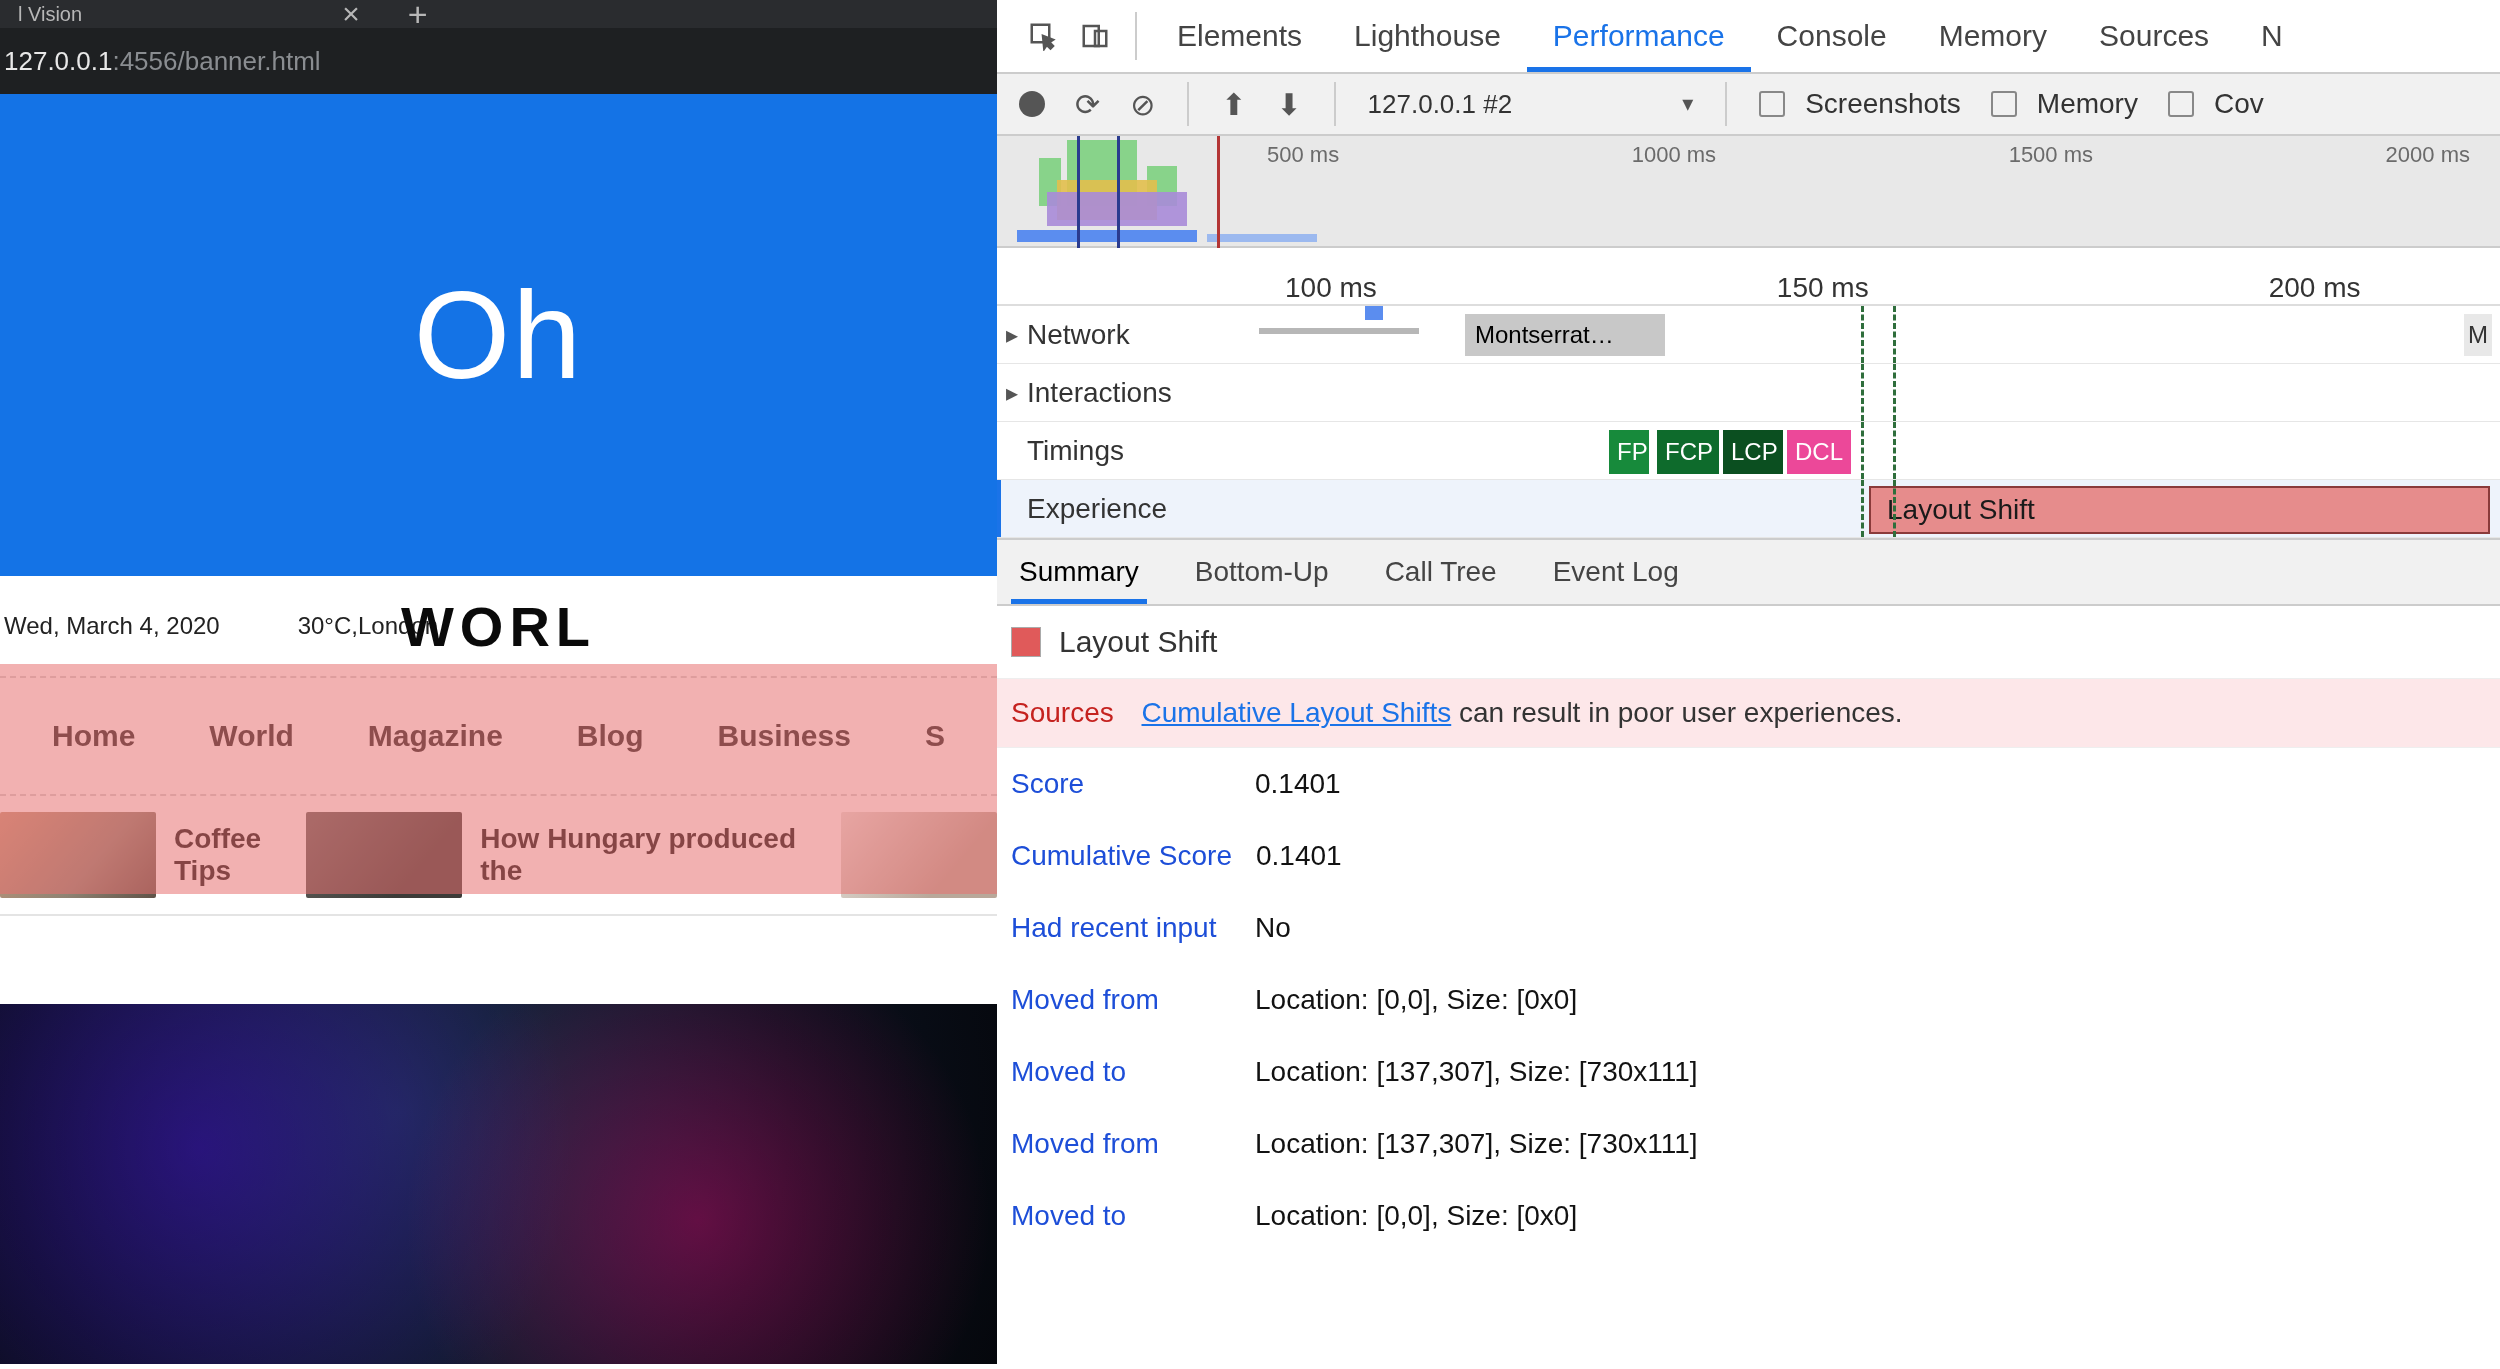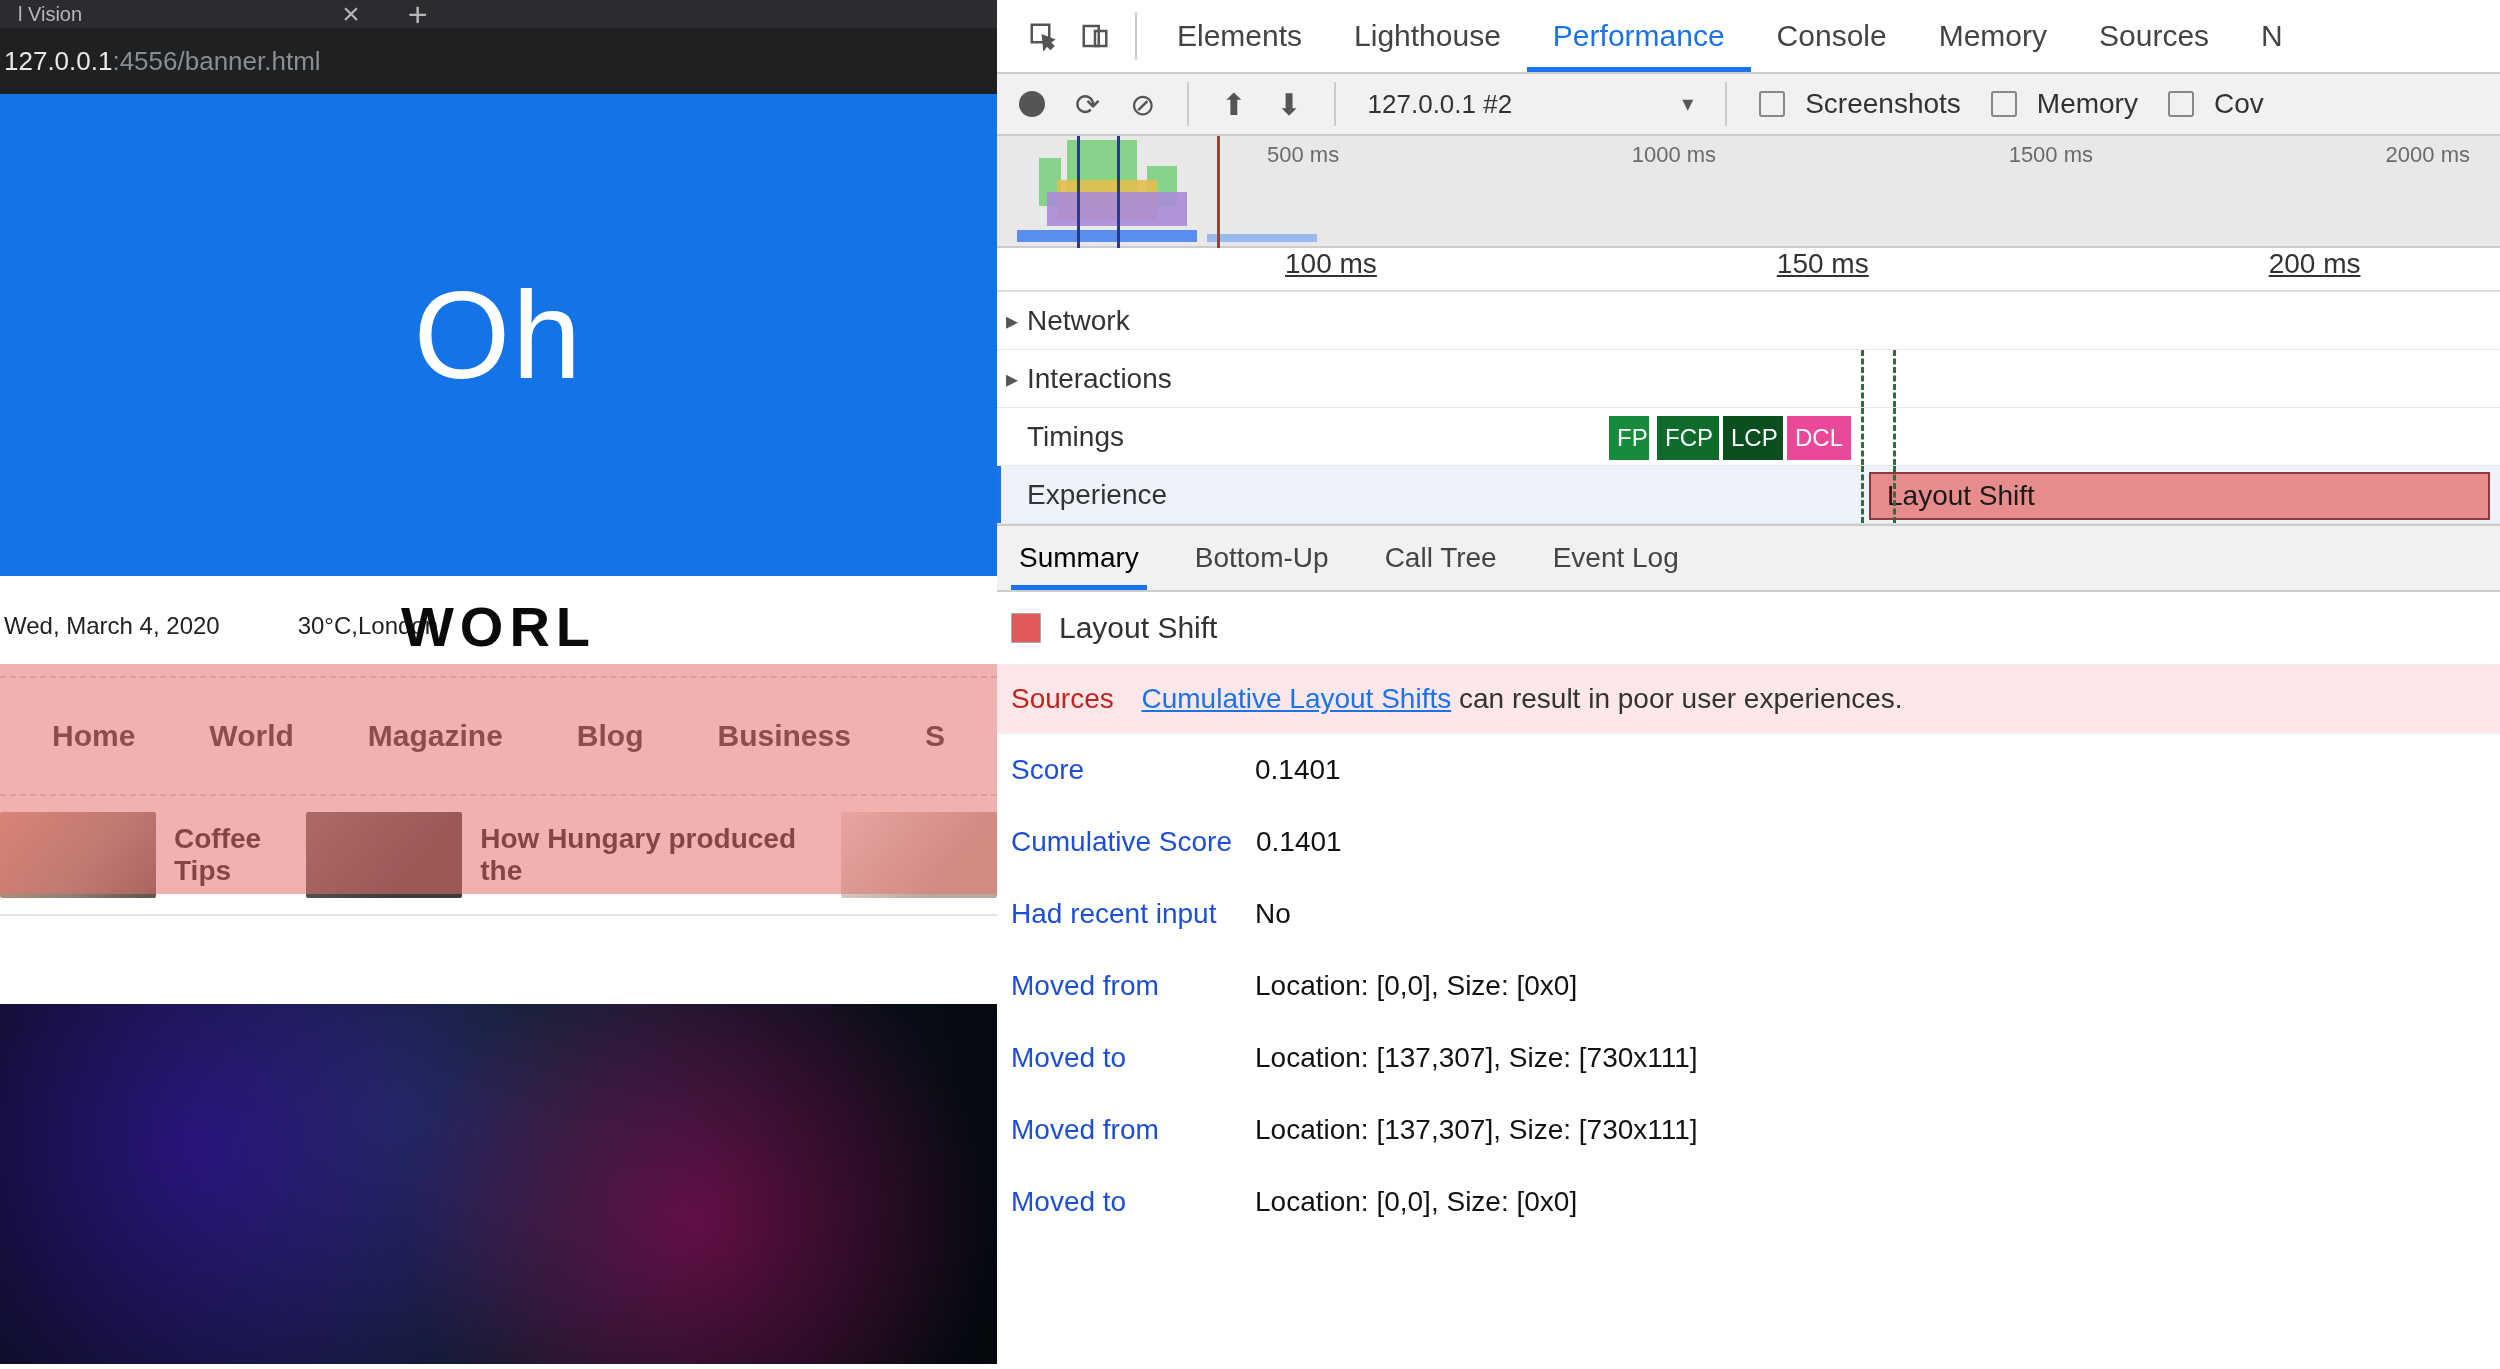--- a/index.html
+++ b/index.html
@@ -60,21 +60,21 @@
 .ov-graph .y1 { position: absolute; left: 40px; top: 44px; width: 100px; height: 40px; background: #e2bf4d; opacity: .9; }
 .ov-graph .p1 { position: absolute; left: 30px; top: 56px; width: 140px; height: 34px; background: #a98bd8; opacity: .9; }
 .ov-graph .blue { position: absolute; left: 0; bottom: 6px; width: 180px; height: 12px; background: #5b8def; }
 .ov-graph .blue2 { position: absolute; left: 190px; bottom: 6px; width: 110px; height: 8px; background: #9cb9ef; }
 .ov-graph .vline { position: absolute; top: 0; bottom: 0; width: 3px; }
 .ov-graph .vl-a { left: 60px; background: #2a3b8f; }
 .ov-graph .vl-b { left: 100px; background: #2a3b8f; }
 .ov-graph .vl-r { left: 200px; background: #b33535; }
 
 
-.ruler { height: 44px; border-bottom: 2px solid #ddd; display: flex; align-items: flex-start; padding-left: 288px; gap: 400px; font-size: 28px; color: #333; text-decoration: underline; }
+.ruler { height: 58px; border-bottom: 2px solid #ddd; display: flex; align-items: flex-end; padding-left: 288px; gap: 400px; font-size: 28px; color: #333; }
 
 .track { position: relative; height: 58px; border-bottom: 1px solid #e6e6e6; display: flex; align-items: center; }
 .track .disclosure { width: 30px; text-align: center; color: #555; }
 .track .tlabel { font-size: 28px; width: 200px; }
 .track.sel { background: #eef3fb; box-shadow: inset 4px 0 0 #1a73e8; }
 .track .lane { position: absolute; left: 248px; right: 10px; top: 0; bottom: 0; }
 
 .net-bar1 { position: absolute; left: 14px; width: 160px; top: 22px; height: 6px; background: #b7b7b7; }
 .net-bar2 { position: absolute; left: 120px; width: 18px; top: 0; height: 14px; background: #5b8def; }
 .net-block { position: absolute; left: 220px; top: 8px; width: 200px; height: 42px; background: #c8c8c8; color: #000; font-size: 24px; line-height: 42px; padding-left: 10px; overflow: hidden; }
@@ -234,20 +234,28 @@
 
   <div class="ruler">
     <span>100 ms</span>
     <span>150 ms</span>
     <span>200 ms</span>
   </div>
 
   <div class="track">
     <span class="disclosure">▸</span>
     <span class="tlabel">Network</span>
+    <div class="lane">
+      <div class="net-bar1"></div>
+      <div class="net-bar2"></div>
+      <div class="net-block">Montserrat…</div>
+      <div class="net-m">M</div>
+      <div class="guide a"></div>
+      <div class="guide b"></div>
+    </div>
   </div>
 
   <div class="track">
     <span class="disclosure">▸</span>
     <span class="tlabel">Interactions</span>
     <div class="lane">
       <div class="guide a"></div>
       <div class="guide b"></div>
     </div>
   </div>

